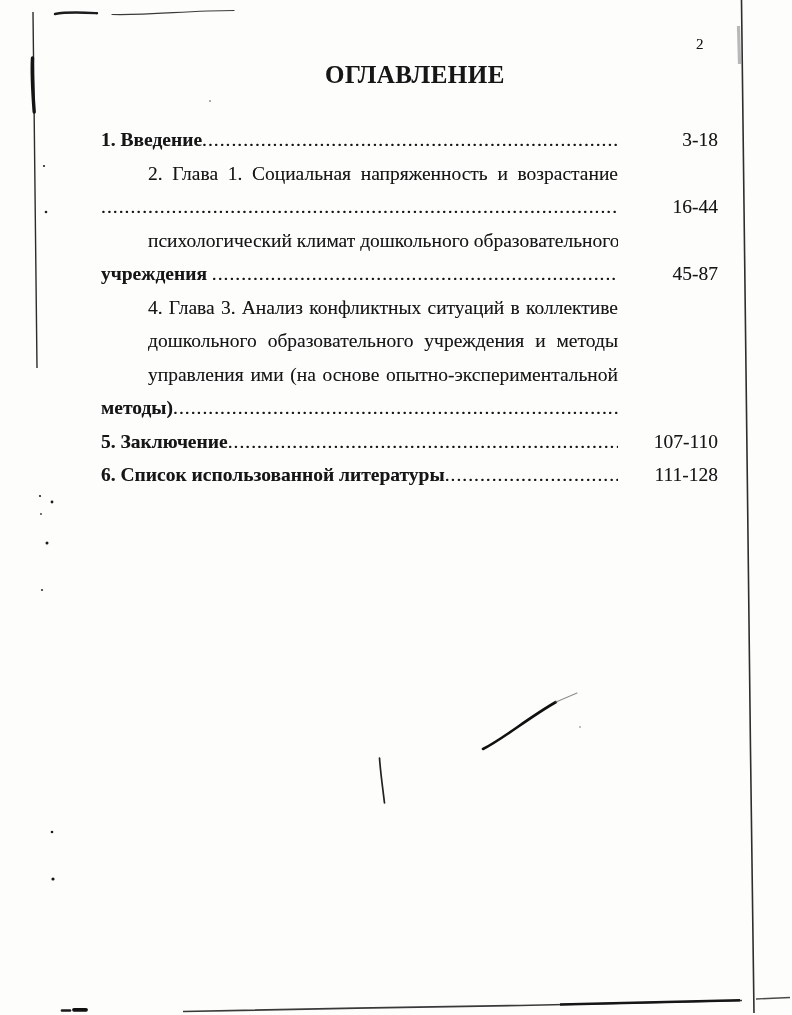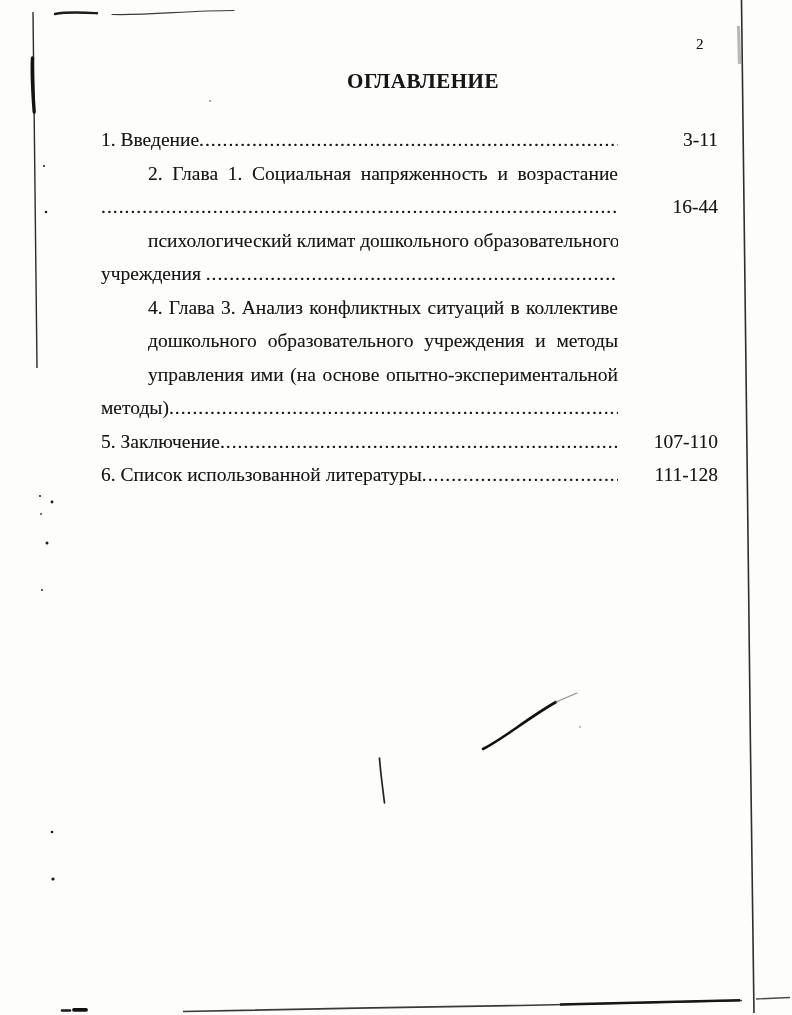--- a/index.html
+++ b/index.html
@@ -17,23 +17,23 @@
     position: absolute;
     top: 36px;
     left: 696px;
     font-size: 15px;
   }
   .doc-title {
     position: absolute;
     top: 61px;
     left: 100px;
     width: 630px;
-    margin: 8px;
+    margin: 0;
     text-align: center;
-    font-size: 21px;
+    font-size: 25px;
     font-weight: bold;
     letter-spacing: 0.5px;
   }
   .toc {
     position: absolute;
     left: 101px;
     top: 123px;
     width: 617px;
     font-size: 19.5px;
     line-height: 33.5px;
@@ -41,21 +41,21 @@
   .toc-entry { display: flex; }
   .entry-text { width: 517px; }
   .line.just {
     text-align: justify;
     text-align-last: justify;
     white-space: nowrap;
     overflow: hidden;
     margin-left: 47px;
   }
   .line.lastline { display: flex; }
-  .line-text { white-space: pre; flex: 0 0 auto; }
+  .line-text { white-space: pre; flex: 0 0 auto; font-weight: bold; }
   .dots {
     flex: 1 1 auto;
     overflow: hidden;
     white-space: nowrap;
     letter-spacing: 1px;
   }
   .entry-pages {
     width: 100px;
     display: flex;
     align-items: flex-end;
@@ -79,41 +79,42 @@
 
   <div class="toc">
 
     <div class="toc-entry">
       <div class="entry-text">
         <div class="line lastline">
           <span class="line-text">1. Введение</span>
           <span class="dots">........................................................................................................................................................</span>
         </div>
       </div>
-      <div class="entry-pages">3-11</div>
+      <div class="entry-pages">3-18</div>
     </div>
 
     <div class="toc-entry">
       <div class="entry-text">
         <div class="line just">2. Глава 1. Социальная напряженность и возрастание</div>
         <div class="line lastline">
           <span class="dots">........................................................................................................................................................</span>
         </div>
       </div>
       <div class="entry-pages">16-44</div>
     </div>
 
     <div class="toc-entry">
       <div class="entry-text">
         <div class="line just">психологический климат дошкольного образовательного</div>
         <div class="line lastline">
           <span class="line-text">учреждения </span>
           <span class="dots">........................................................................................................................................................</span>
         </div>
       </div>
+      <div class="entry-pages">45-87</div>
     </div>
 
     <div class="toc-entry">
       <div class="entry-text">
         <div class="line just">4. Глава 3. Анализ конфликтных ситуаций в коллективе</div>
         <div class="line just">дошкольного образовательного учреждения и методы</div>
         <div class="line just">управления ими (на основе опытно-экспериментальной</div>
         <div class="line lastline">
           <span class="line-text">методы)</span>
           <span class="dots">........................................................................................................................................................</span>

